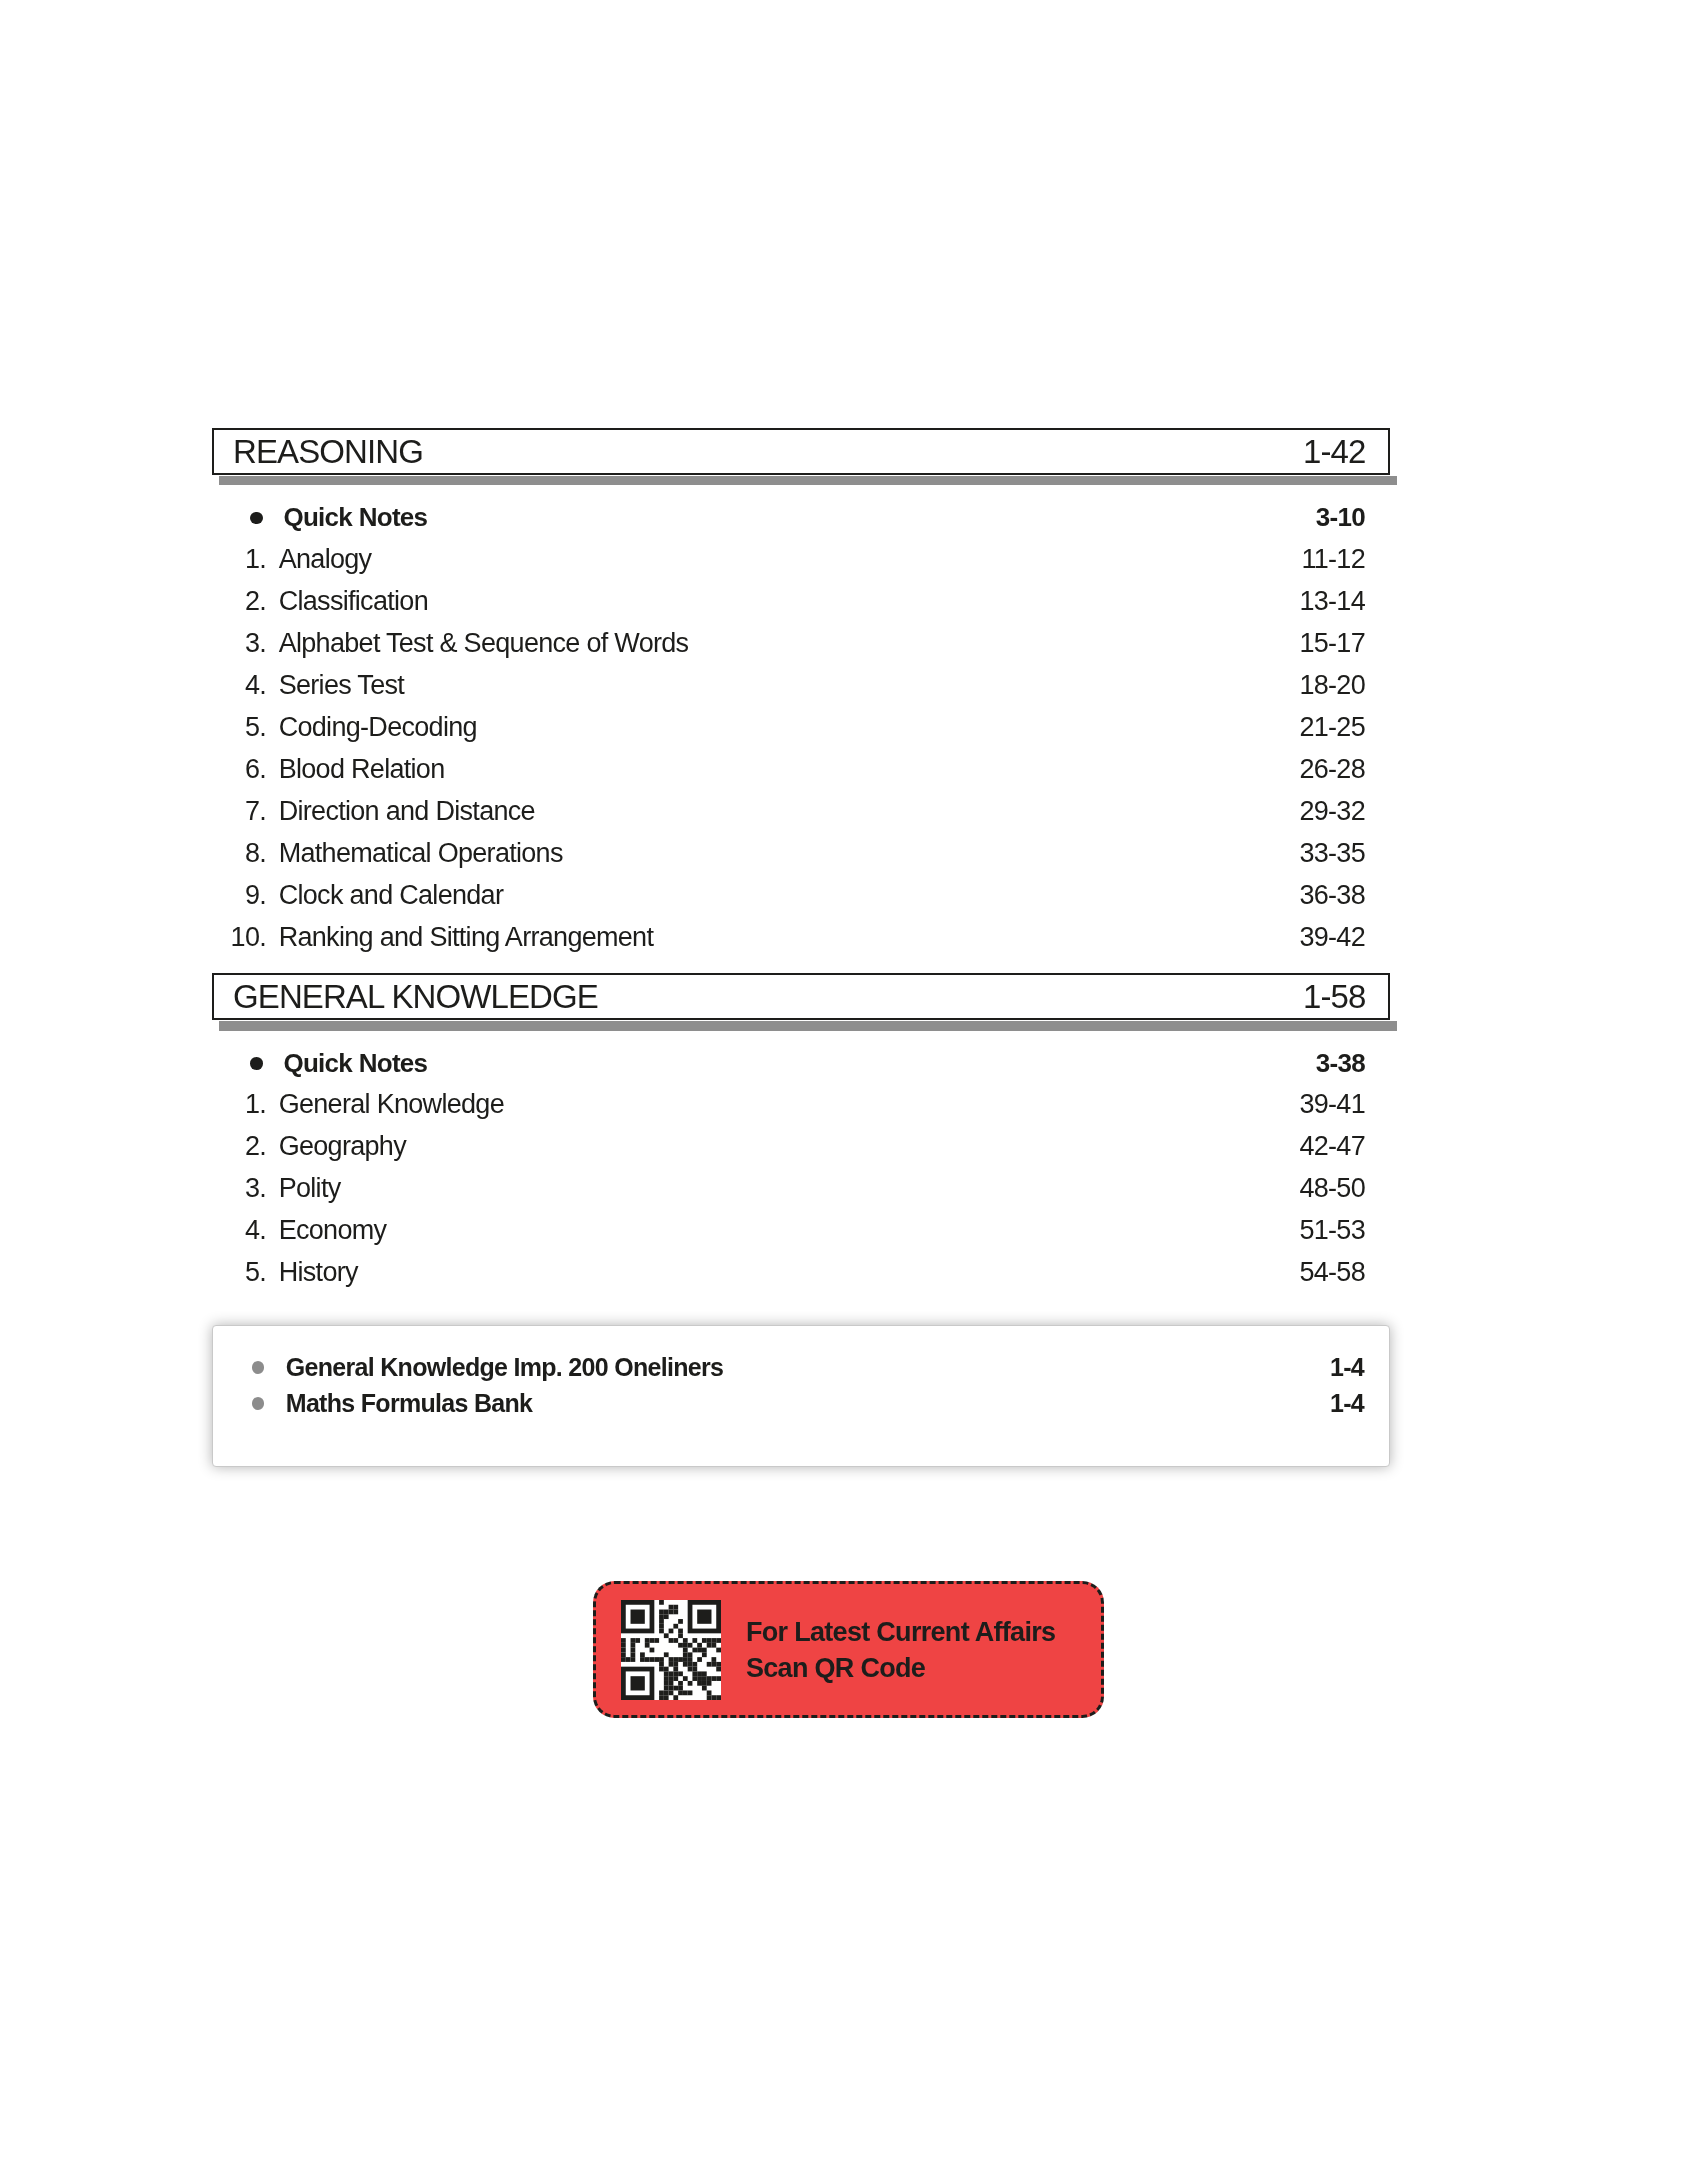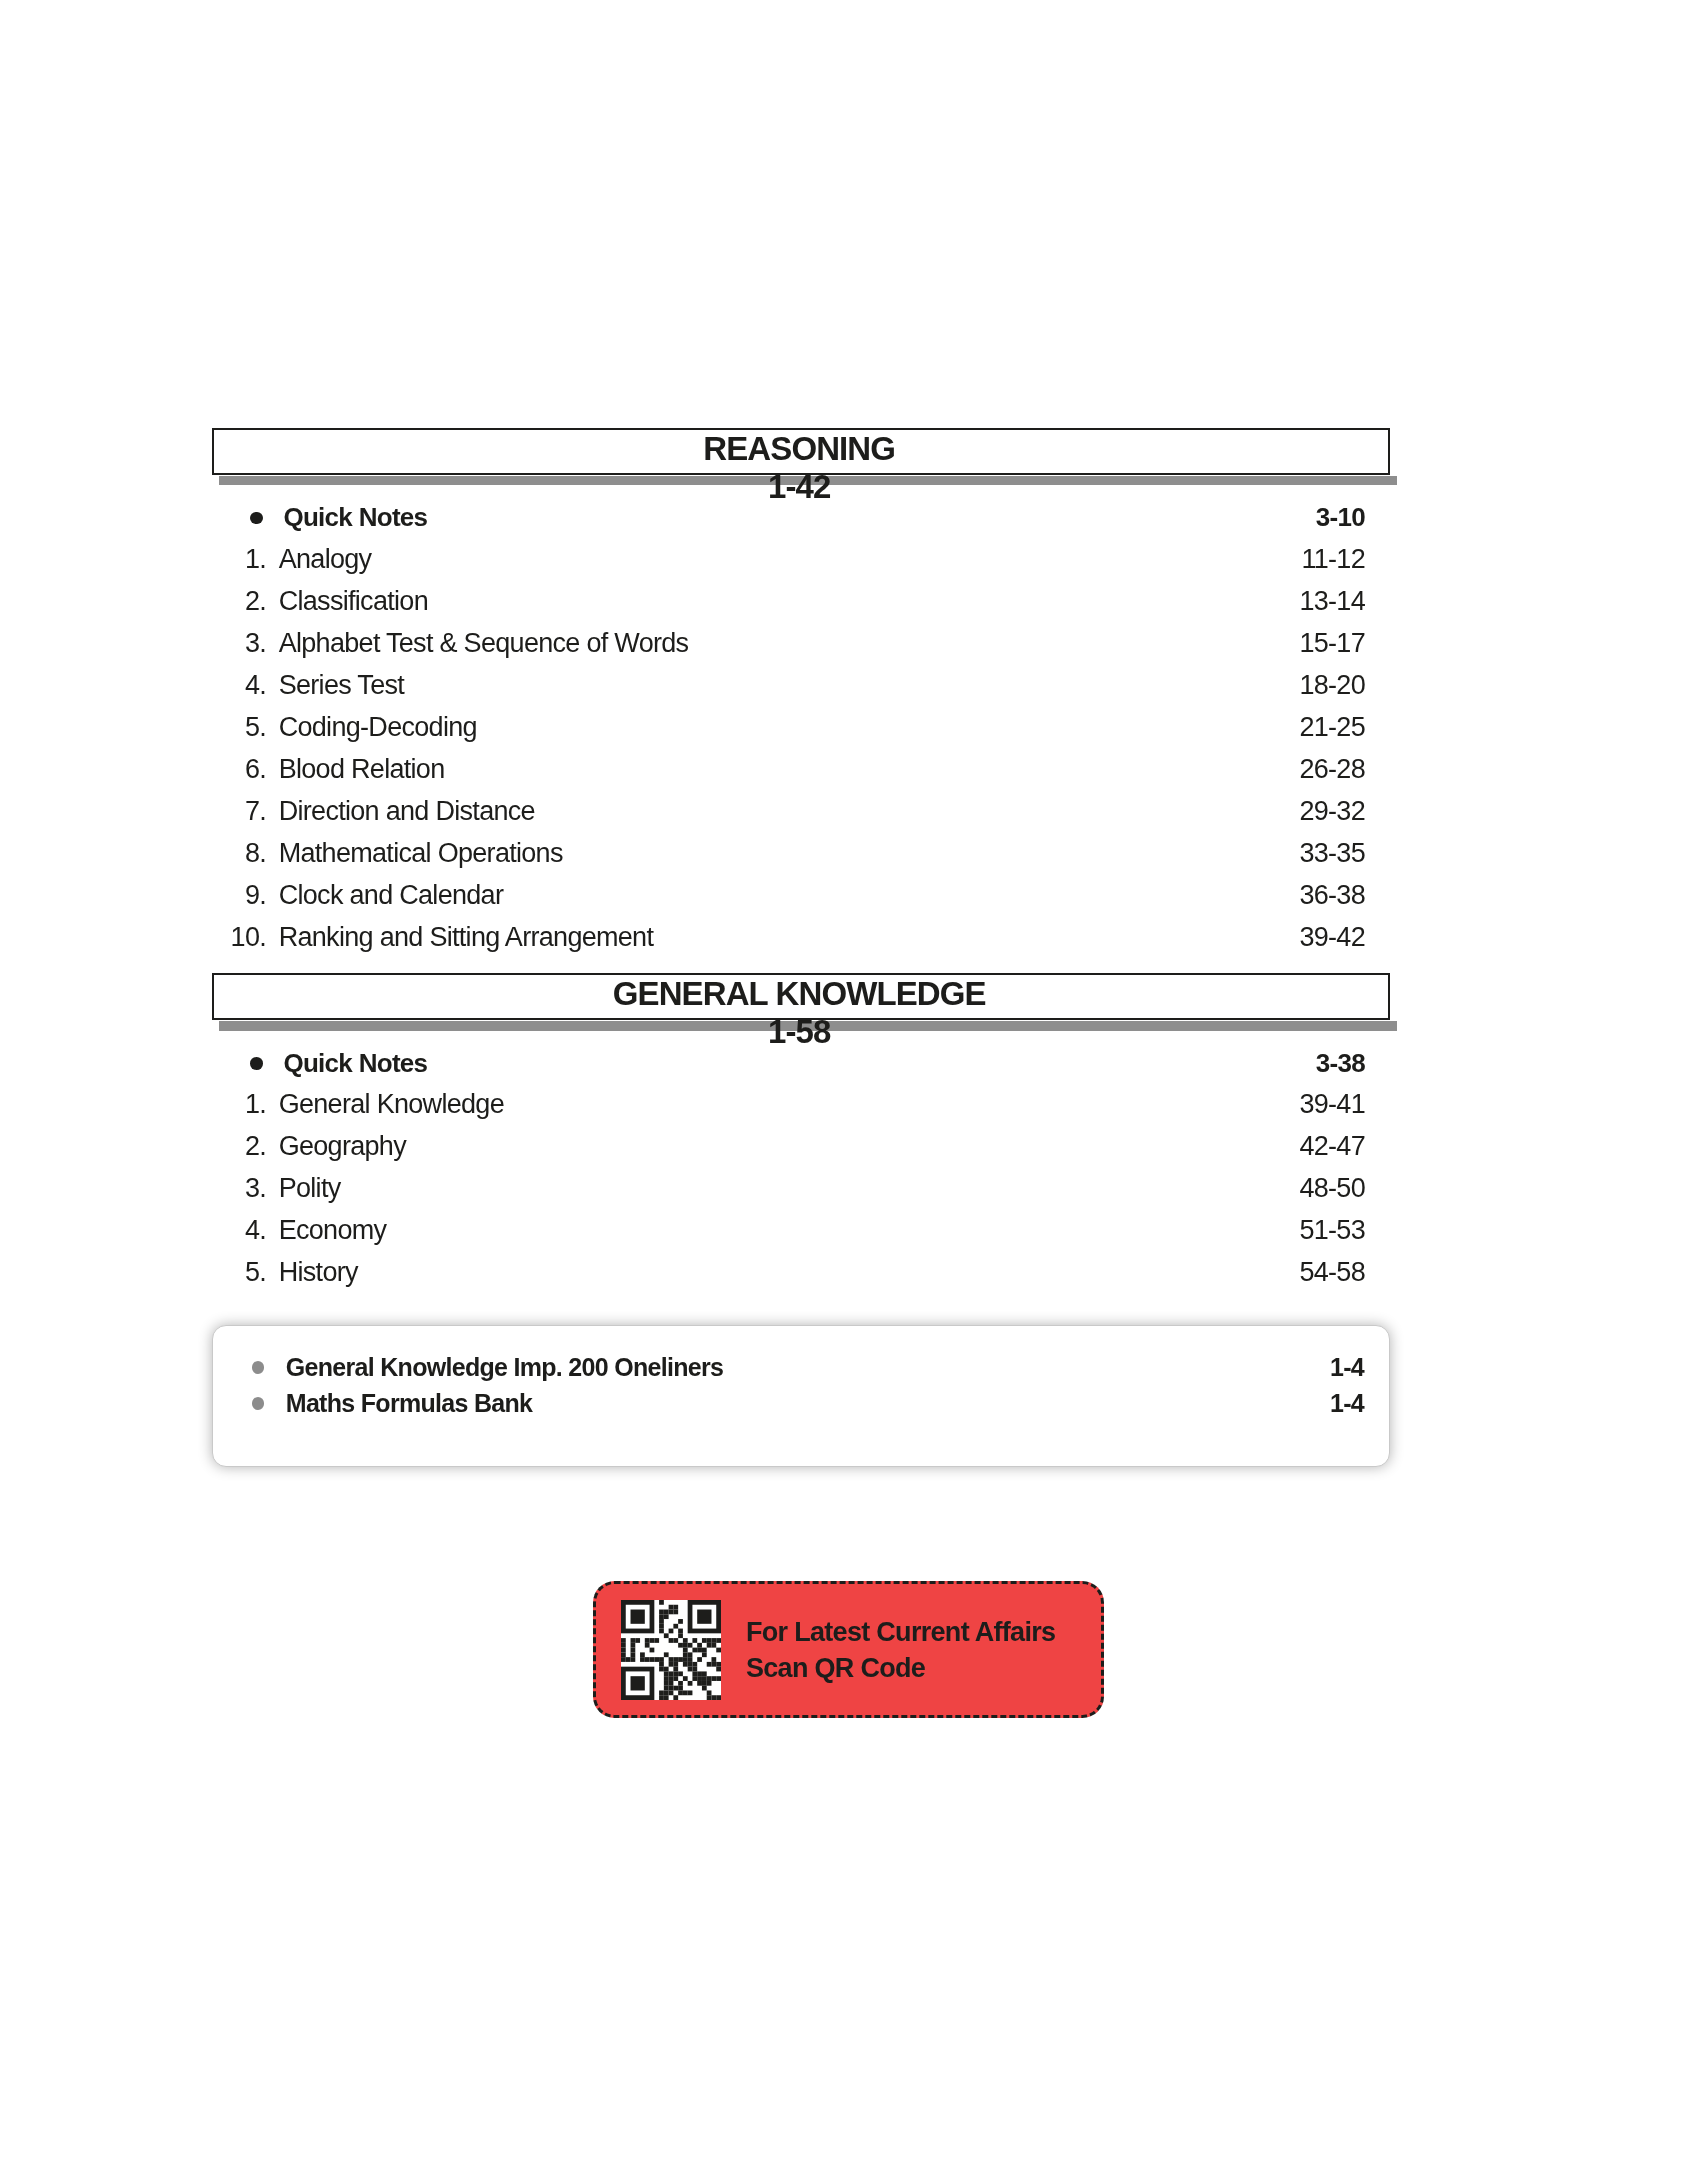--- a/index.html
+++ b/index.html
@@ -15,22 +15,22 @@
     position:absolute;left:212px;top:428px;width:1178px;
   }
   
   .sec-header{
     box-sizing:border-box;
     height:47px;
     border:2.8px solid #1d1d1b;
     background:#ffffff;
     display:flex;align-items:center;justify-content:space-between;
     padding:0 22.6px 0 19px;
-    font-weight:bold;font-size:33px;letter-spacing:-0.9px;
-    position:relative;z-index:2;flex-direction:column;
+    font-weight:normal;font-size:33px;letter-spacing:-0.9px;
+    position:relative;z-index:2;
   }
   .shadow-bar{
     height:9.4px;background:#8e8e8e;
     margin:0.9px -6.6px 0 6.6px;
     position:relative;z-index:1;
   }
   
   .qn-row{
     display:flex;align-items:center;
     height:41px;margin-top:12.2px;padding-right:25px;
@@ -47,21 +47,21 @@
   }
   .row .num{flex:0 0 54px;text-align:right;}
   .row .label{margin-left:12.7px;}
   .row .pages{margin-left:auto;}
   .sec2{margin-top:15px;}
   
   .extras{
     box-sizing:border-box;
     margin-top:31px;height:142px;
     background:#ffffff;
-    border:1.4px solid #c9c9c9;border-radius:14px;
+    border:1.4px solid #c9c9c9;border-radius:4px;
     box-shadow:0 0 14px rgba(0,0,0,0.30);
     padding-top:23.5px;
     display:flex;flex-direction:column;
     position:relative;z-index:2;
   }
   .xrow{
     display:flex;align-items:center;
     height:36px;padding-right:25px;
     font-weight:bold;font-size:25px;letter-spacing:-0.7px;
   }

